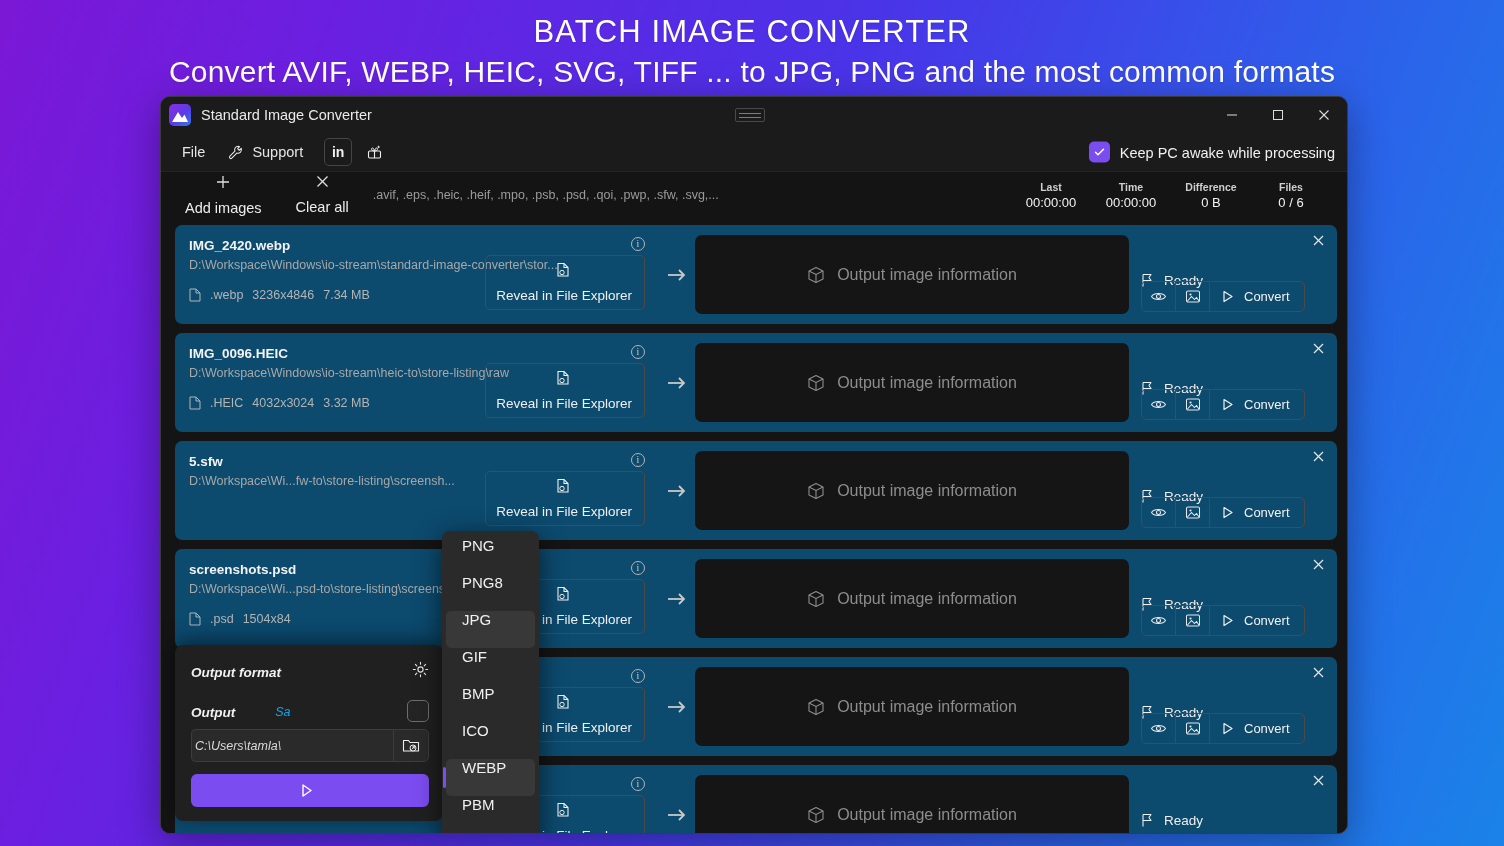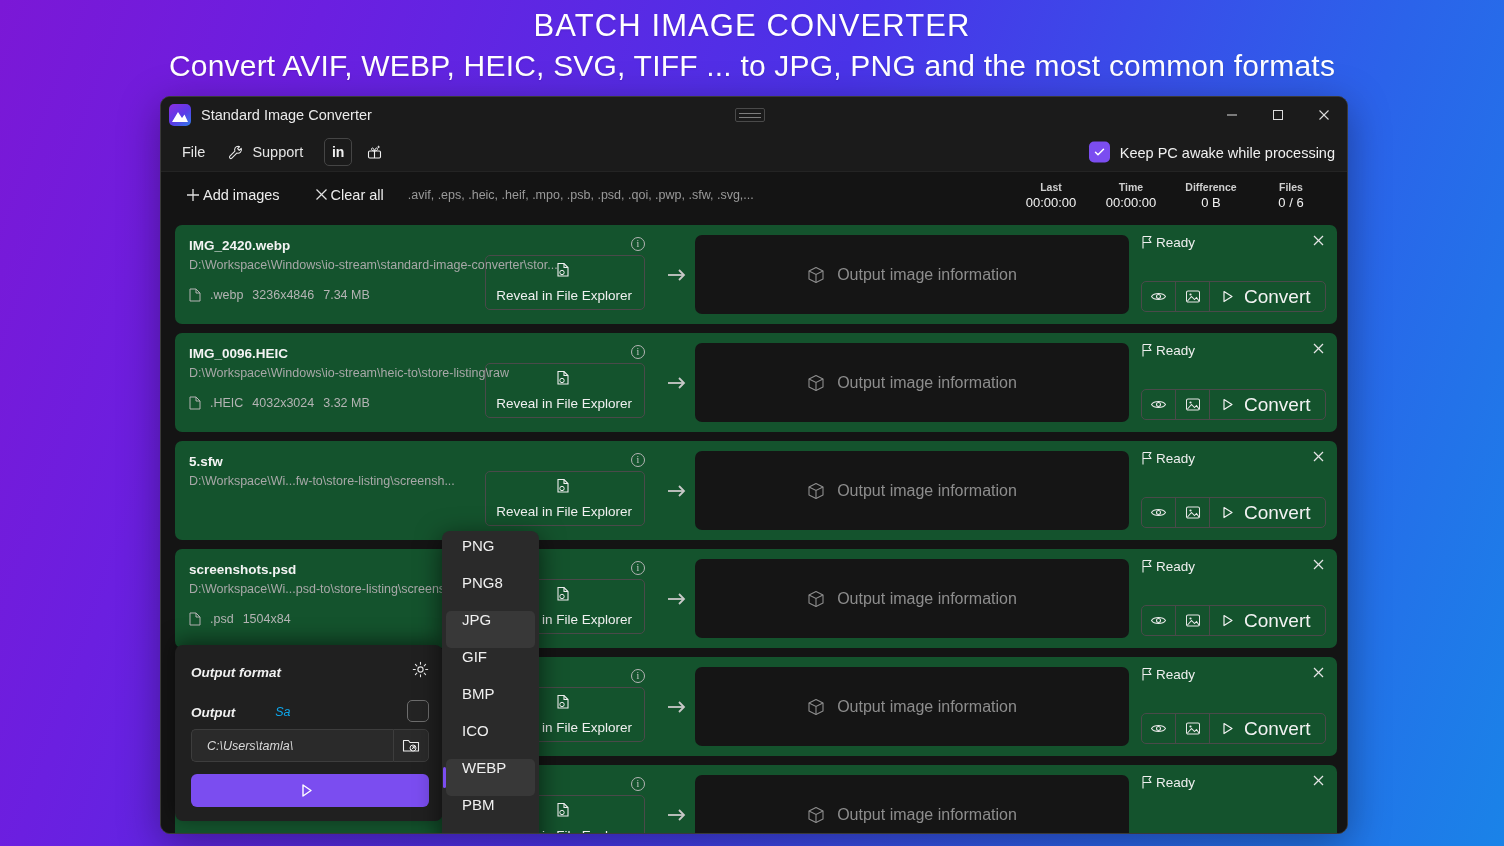--- a/index.html
+++ b/index.html
@@ -10,21 +10,21 @@
   }
   body {
     background: linear-gradient(110deg, #7b18d6 0%, #6b1fe0 18%, #4a33e8 48%, #2b63ea 78%, #1a83e8 100%);
     position: relative;
   }
 
   
   .promo {
     position: absolute; top: 0; left: 0; right: 0; height: 96px;
     display: flex; flex-direction: column; align-items: center; justify-content: flex-start;
-    padding-top: 6px;
+    padding-top: 12px;
     color: #ffffff;
     text-shadow: 0 1px 2px rgba(0,0,0,.12);
   }
   .promo-title {
     font-size: 31px; letter-spacing: 1.1px; font-weight: 400; line-height: 40px;
   }
   .promo-sub {
     font-size: 30px; letter-spacing: .2px; font-weight: 400; line-height: 40px;
   }
 
@@ -97,38 +97,38 @@
     color: #fff; font-size: 13px; line-height: 1;
   }
   .awake-label { color: #f0f0f0; font-size: 14.5px; }
 
   
   .toolbar {
     height: 46px; background: #141414; display: flex; align-items: center;
     padding-left: 14px; position: relative; border-top: 1px solid #242424;
   }
   .tb-btn {
-    display: flex; align-items: center; gap: 2px; color: #ededed; font-size: 14.5px;
-    padding: 6px 10px; border-radius: 4px;
+    display: flex; align-items: center; gap: 10px; color: #ededed; font-size: 14.5px;
+    padding: 6px 10px; border-radius: 4px; flex-direction: column;
   }
   .tb-btn .glyph { font-size: 16px; color: #e0e0e0; line-height: 1; }
   .tb-exts { color: #9a9a9a; font-size: 12.5px; margin-left: 14px; }
   .stats { position: absolute; right: 16px; top: 0; height: 46px; display: flex; align-items: center; gap: 0; }
   .stat { width: 80px; text-align: center; }
   .stat .k { display: block; font-size: 10.5px; color: #cfcfcf; font-weight: 700; line-height: 14px; }
   .stat .v { display: block; font-size: 13px; color: #f2f2f2; line-height: 17px; }
 
   
   .filelist {
     position: absolute; top: 120px; left: 0; right: 0; bottom: 0;
     background: #141414; overflow: hidden;
     padding: 8px 10px 0 14px;
   }
   .row {
-    height: 99px; background: #14532d; border-radius: 7px;
+    height: 99px; background: #0c4a6e; border-radius: 7px;
     display: flex; align-items: stretch; margin-bottom: 9px; position: relative;
   }
   .col-src { width: 484px; position: relative; padding: 12px 14px 0 14px; }
   .src-name { font-size: 13.5px; font-weight: 700; color: #f3f3f3; line-height: 18px; }
   .src-path { font-size: 12.5px; color: #a8a8a8; line-height: 19px; margin-top: 1px;
     white-space: nowrap; overflow: hidden; text-overflow: ellipsis; max-width: 380px; }
   .src-meta { display: flex; align-items: center; gap: 9px; margin-top: 13px; color: #b4b4b4; font-size: 12.5px; }
   .src-meta .dim { color: #b4b4b4; }
   .info-dot {
     position: absolute; right: 14px; top: 12px;
@@ -147,34 +147,34 @@
     color: #c9c9c9; font-size: 19px;
   }
   .col-out {
     flex: 1; margin: 10px 0 10px 0; background: #151515; border-radius: 7px;
     display: flex; align-items: center; justify-content: center;
     color: #8d8d8d; font-size: 16px; gap: 12px;
   }
   .col-status {
     width: 208px; position: relative; padding: 10px 12px;
   }
-  .status-top { display: flex; align-items: flex-start; gap: 1px; color: #efefef; font-size: 13.5px; }
+  .status-top { display: flex; align-items: flex-start; gap: 9px; color: #efefef; font-size: 13.5px; margin-top: 38px; }
   .status-x { position: absolute; right: 12px; top: 9px; color: #e4e4e4; font-size: 14px; }
   .status-actions {
     position: absolute; left: 12px; bottom: 12px;
     display: flex; align-items: stretch;
     border: 1px solid #4a4a4a; border-radius: 5px; overflow: hidden; height: 31px;
   }
   .sa-btn {
     width: 34px; display: flex; align-items: center; justify-content: center;
     color: #e8e8e8; border-right: 1px solid #4a4a4a;
   }
   .sa-convert {
     display: flex; align-items: center; gap: 10px; padding: 0 14px 0 11px;
-    color: #f2f2f2; font-size: 19px;
+    color: #f2f2f2; font-size: 13px;
   }
 
   
   .outpanel {
     position: absolute; left: 14px; bottom: 12px; width: 268px;
     background: #202020; border-radius: 8px; padding: 14px 14px 14px 16px;
     z-index: 20; box-shadow: 0 -4px 20px rgba(0,0,0,.5); font-style: italic;
   }
   .op-row1 { display: flex; align-items: center; position: relative; height: 26px; }
   .op-label { font-size: 13.5px; font-weight: 700; color: #f0f0f0; }
@@ -182,21 +182,21 @@
   .op-row2 { display: flex; align-items: center; position: relative; height: 34px; margin-top: 10px; }
   .op-sub { font-size: 12.5px; color: #0ea5e9; margin-left: 40px; }
   .op-check {
     position: absolute; right: 0; top: 5px;
     width: 22px; height: 22px; border: 1px solid #6d6d6d; border-radius: 5px; background: #242424;
   }
   .op-row3 { display: flex; align-items: stretch; height: 33px; }
   .op-input {
     flex: 1; background: #2a2a2a; border: 1px solid #3d3d3d; border-right: none;
     border-radius: 5px 0 0 5px; display: flex; align-items: center;
-    padding-left: 15px; color: #dadada; font-size: 12.5px;
+    padding-left: 3px; color: #dadada; font-size: 12.5px;
     white-space: nowrap; overflow: hidden;
   }
   .op-browse {
     width: 36px; background: #2a2a2a; border: 1px solid #3d3d3d; border-radius: 0 5px 5px 0;
     display: flex; align-items: center; justify-content: center; color: #ededed;
   }
   .op-start {
     margin-top: 12px; height: 33px; background: #7b4df0; border-radius: 6px;
     display: flex; align-items: center; justify-content: center; color: #fff; font-size: 14px; gap: 8px;
   }

